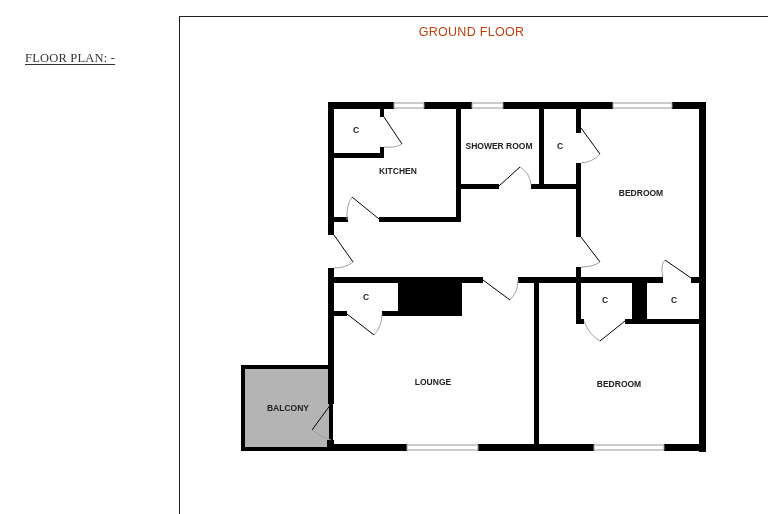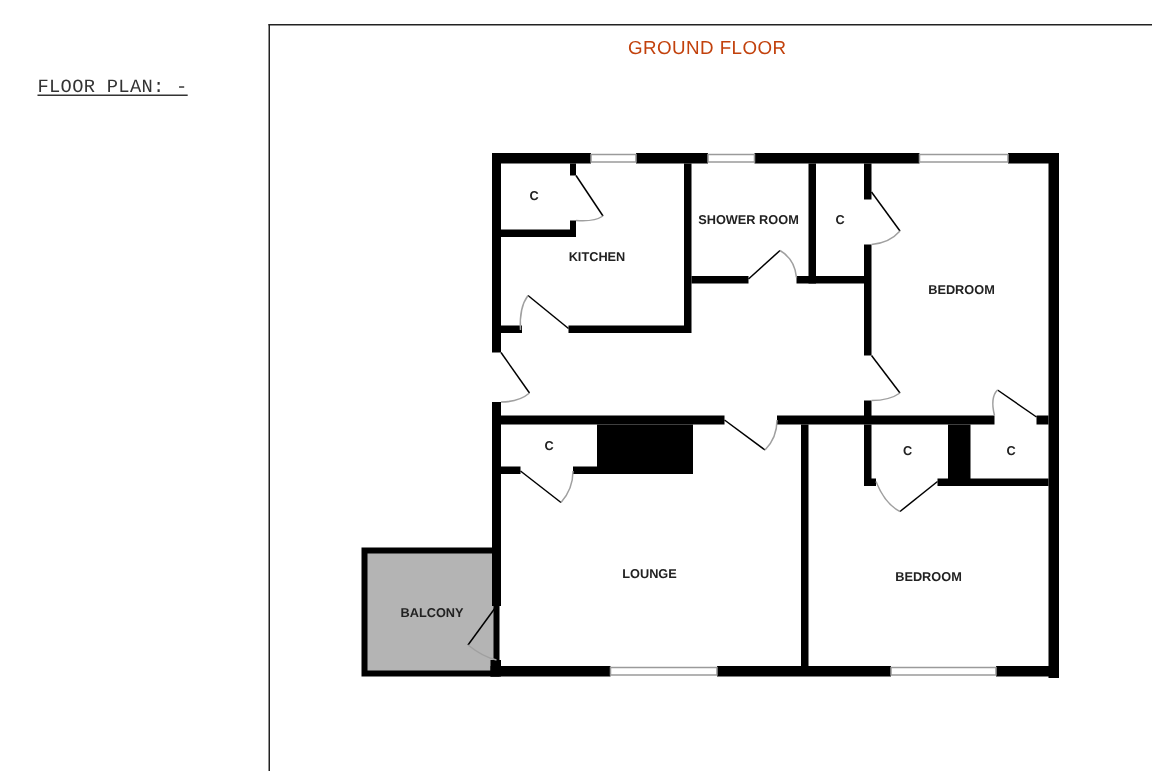--- a/index.html
+++ b/index.html
@@ -11,21 +11,21 @@
       width: 768px;
       height: 514px;
       position: relative;
       overflow: hidden;
       font-family: "Liberation Sans", sans-serif;
     }
     .page-heading {
       position: absolute;
       left: 25px;
       top: 51px;
-      font-family: Liberation Mono, monospace;
+      font-family: Liberation Serif, serif;
       font-size: 12.5px;
       color: #333333;
       text-decoration: underline;
       text-underline-offset: 2px;
       letter-spacing: 0.2px;
     }
     .plan-frame {
       position: absolute;
       left: 179px;
       top: 16px;

